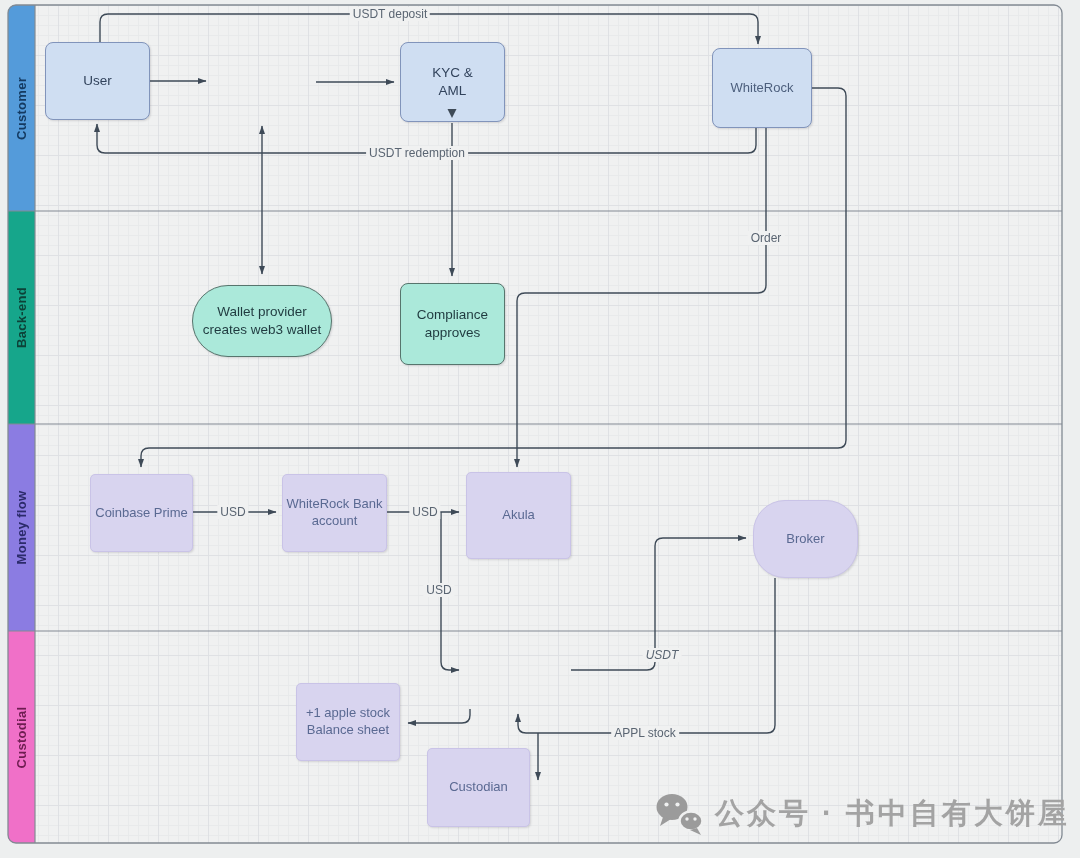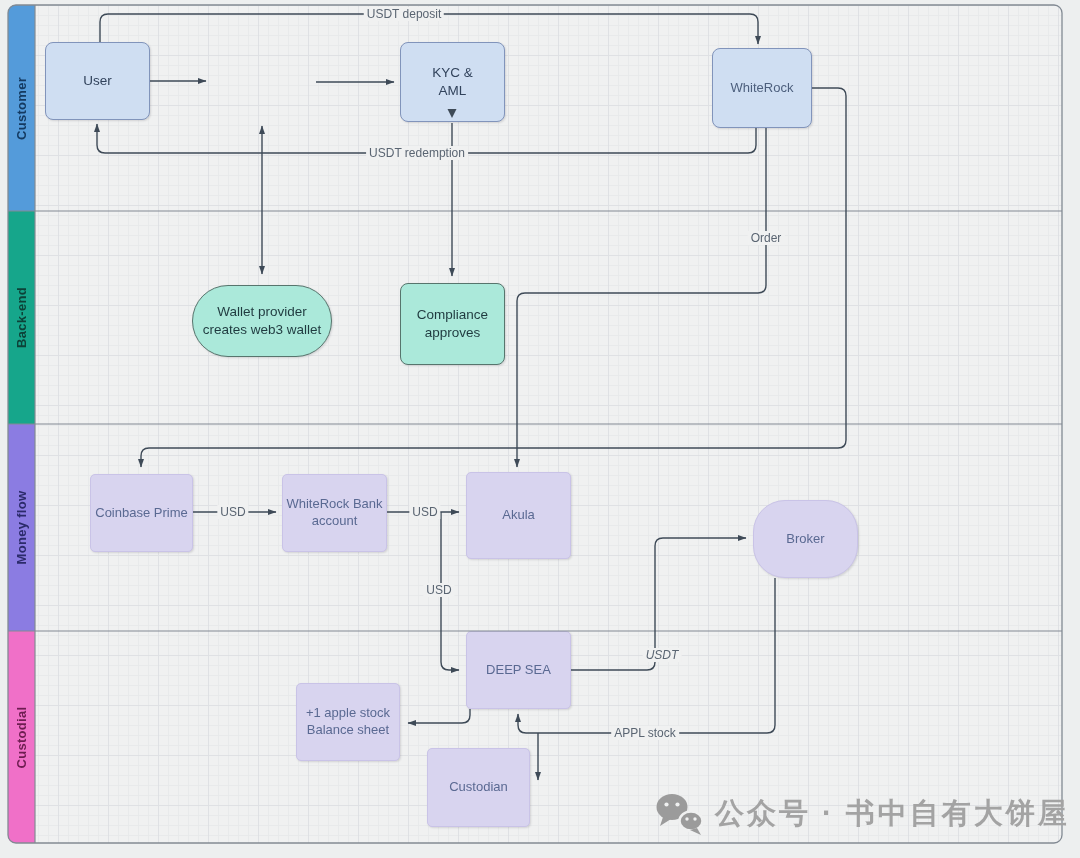--- a/index.html
+++ b/index.html
@@ -88,21 +88,20 @@
   <div class="node node-blue" id="n-whiterock">WhiteRock</div>
   <div class="node node-teal node-stadium" id="n-wallet">Wallet provider
 creates web3 wallet</div>
   <div class="node node-teal" id="n-compliance">Compliance
 approves</div>
   <div class="node node-purple" id="n-coinbase">Coinbase Prime</div>
   <div class="node node-purple" id="n-wrbank">WhiteRock Bank
 account</div>
   <div class="node node-purple" id="n-akula">Akula</div>
   <div class="node node-purple" id="n-broker">Broker</div>
-  <div class="node node-purple" id="n-deepsea">DEEP SEA</div>
   <div class="node node-purple" id="n-balance">+1 apple stock
 Balance sheet</div>
   <div class="node node-purple" id="n-custodian">Custodian</div>
 
   <svg class="overlay" width="1080" height="858">
     <defs>
       <marker id="ah" markerWidth="10" markerHeight="8" refX="8.5" refY="3.5" orient="auto" markerUnits="userSpaceOnUse">
         <path d="M0.5,0.5 L9,3.5 L0.5,6.5 z" fill="#3e4a57"></path>
       </marker>
       <marker id="ahs" markerWidth="10" markerHeight="8" refX="8.5" refY="3.5" orient="auto-start-reverse" markerUnits="userSpaceOnUse">
@@ -127,21 +126,21 @@
     <path class="edge" d="M812,88 H838 Q846,88 846,96 V440 Q846,448 838,448 H149 Q141,448 141,456 V467" marker-end="url(#ah)"></path>
     <path class="edge" d="M193,512 H276" marker-end="url(#ah)"></path>
     <path class="edge" d="M387,512 H459" marker-end="url(#ah)"></path>
     <path class="edge" d="M441,512 V662 Q441,670 449,670 H459" marker-end="url(#ah)"></path>
     <path class="edge" d="M571,670 H647 Q655,670 655,662 V546 Q655,538 663,538 H746" marker-end="url(#ah)"></path>
     <path class="edge" d="M775,578 V725 Q775,733 767,733 H526 Q518,733 518,725 V714" marker-end="url(#ah)"></path>
     <path class="edge" d="M538,733 V780" marker-end="url(#ah)"></path>
     <path class="edge" d="M470,709 V715 Q470,723 462,723 H408" marker-end="url(#ah)"></path>
   </svg>
 
-  <div class="elabel" style="left:404px;top:14px;">USDT deposit</div>
+  <div class="elabel" style="left:390px;top:14px;">USDT deposit</div>
   <div class="elabel" style="left:417px;top:153px;text-align:right;">USDT redemption</div>
   <div class="elabel" style="left:766px;top:238px;">Order</div>
   <div class="elabel" style="left:233px;top:512px;">USD</div>
   <div class="elabel" style="left:425px;top:512px;">USD</div>
   <div class="elabel" style="left:439px;top:590px;">USD</div>
   <div class="elabel" style="left:662px;top:655px;font-style:italic;">USDT</div>
   <div class="elabel" style="left:645px;top:733px;">APPL stock</div>
 
   <div class="watermark">
     <svg width="50" height="44" viewBox="0 0 50 44">

